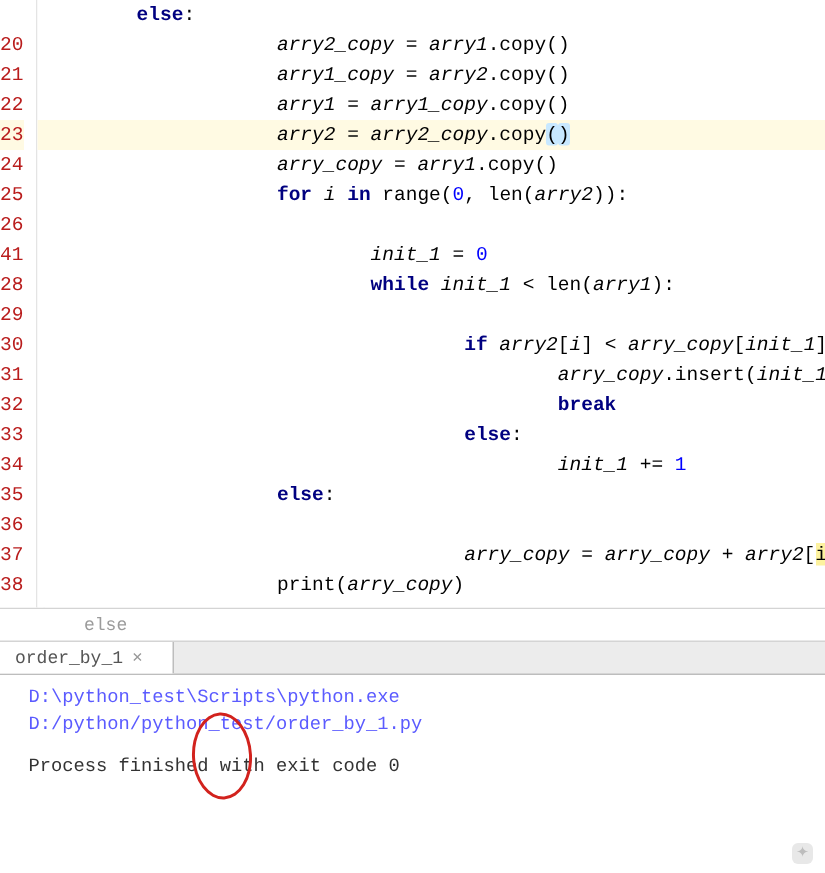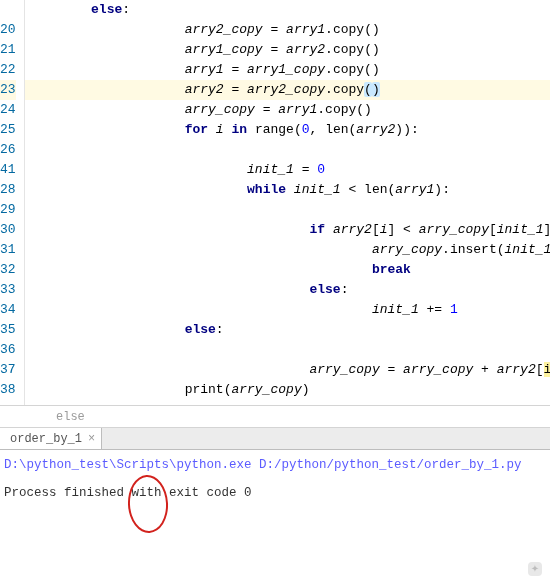--- a/index.html
+++ b/index.html
@@ -14,21 +14,21 @@
     position: relative;
   }
   .editor {
     display: flex;
     height: 406px;
     border-bottom: 1px solid #d4d4d4;
   }
   .gutter {
     width: 42px;
     background: #ffffff;
-    color: #0369a1;
+    color: #b91c1c;
     text-align: right;
     padding-right: 8px;
     user-select: none;
     border-right: 1px solid #e4e4e4;
   }
   .gutter div { height: 20px; line-height: 20px; }
   .fold-area {
     width: 14px;
     background: #ffffff;
     position: relative;
@@ -72,33 +72,33 @@
     height: 22px;
     display: flex;
     align-items: stretch;
     border-bottom: 1px solid #bdbdbd;
     background: #ececec;
     font-size: 12px;
   }
   .tab {
     display: flex;
     align-items: center;
-    padding: 0 6px 0 10px;
+    padding: 0 20px 0 10px;
     background: #ffffff;
     border-right: 1px solid #bdbdbd;
     color: #555555;
     gap: 6px;
   }
   .tab .close {
     color: #999999;
     font-size: 12px;
     cursor: pointer;
   }
   .console {
-    padding: 6px 4px;
+    padding: 6px 19px;
     font-size: 12.5px;
     color: #333333;
     line-height: 18px;
     position: relative;
     height: 110px;
   }
   .console .cmd    { color: #5b5bff; }
   .console .result { color: #333333; }
   .console .status { color: #333333; margin-top: 10px; }
   .annotation {

